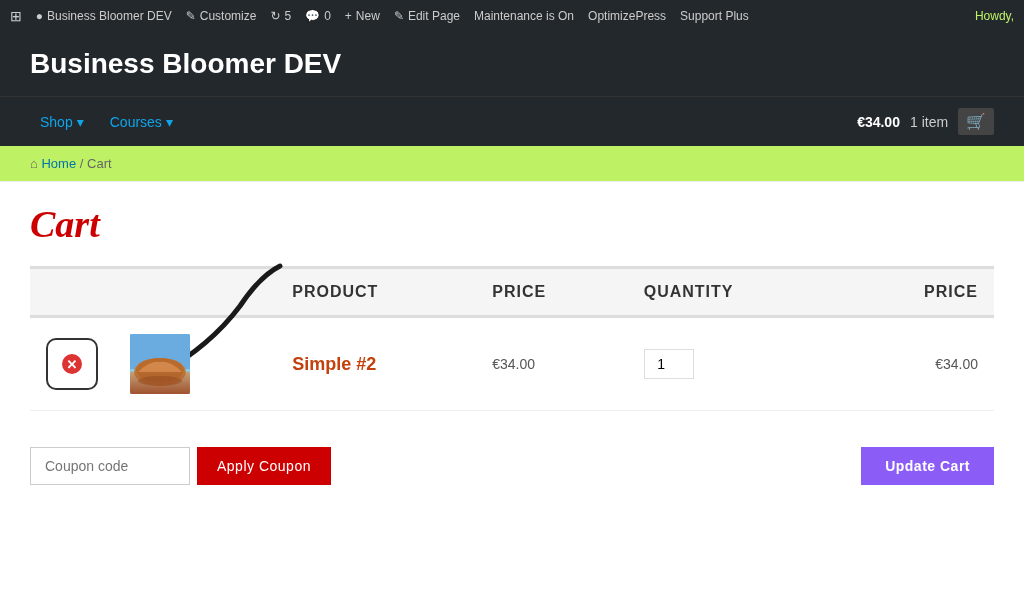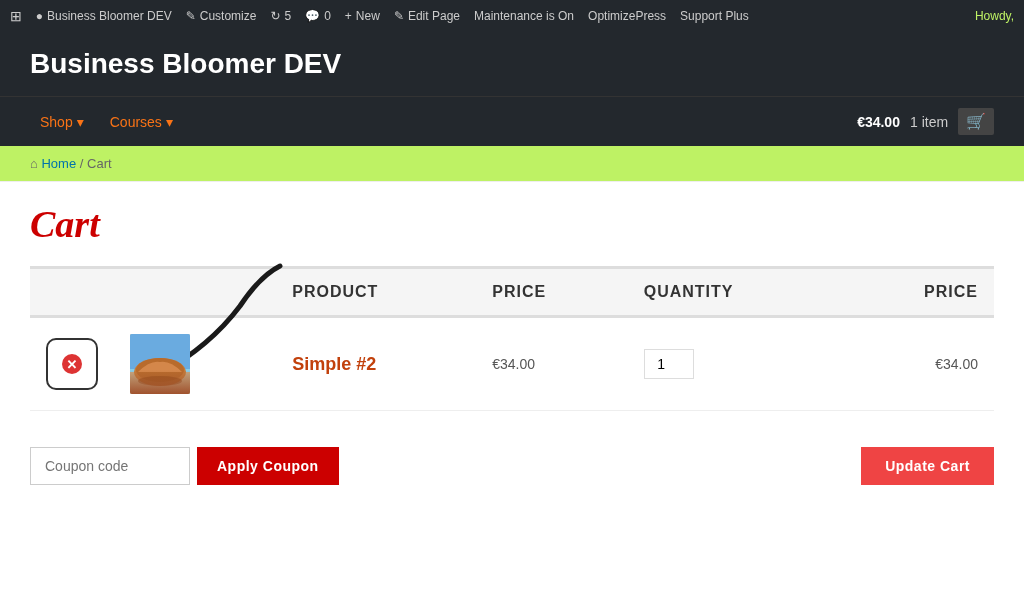--- a/index.html
+++ b/index.html
@@ -48,21 +48,21 @@
       padding: 0 30px;
       height: 50px;
     }
     .nav-items {
       display: flex;
       align-items: center;
       gap: 6px;
       flex: 1;
     }
     .nav-item {
-      color: #f97316;
+      color: #0ea5e9;
       font-size: 14px;
       cursor: pointer;
       padding: 8px 10px;
       display: flex;
       align-items: center;
       gap: 4px;
     }
     .nav-cart {
       display: flex;
       align-items: center;
@@ -222,27 +222,27 @@
       color: #aaa;
       width: 160px;
       outline: none;
     }
     .apply-coupon-btn {
       background: #cc0000;
       color: #fff;
       border: none;
       padding: 11px 20px;
       font-size: 14px;
-      font-weight: bold;
+      font-weight: normal;
       cursor: pointer;
       letter-spacing: 0.5px;
     }
 
     .update-cart-btn {
-      background: #ef4444;
+      background: #8b5cf6;
       color: #fff;
       border: none;
       padding: 11px 24px;
       font-size: 14px;
       font-weight: bold;
       cursor: pointer;
       letter-spacing: 0.5px;
     }
 
     

